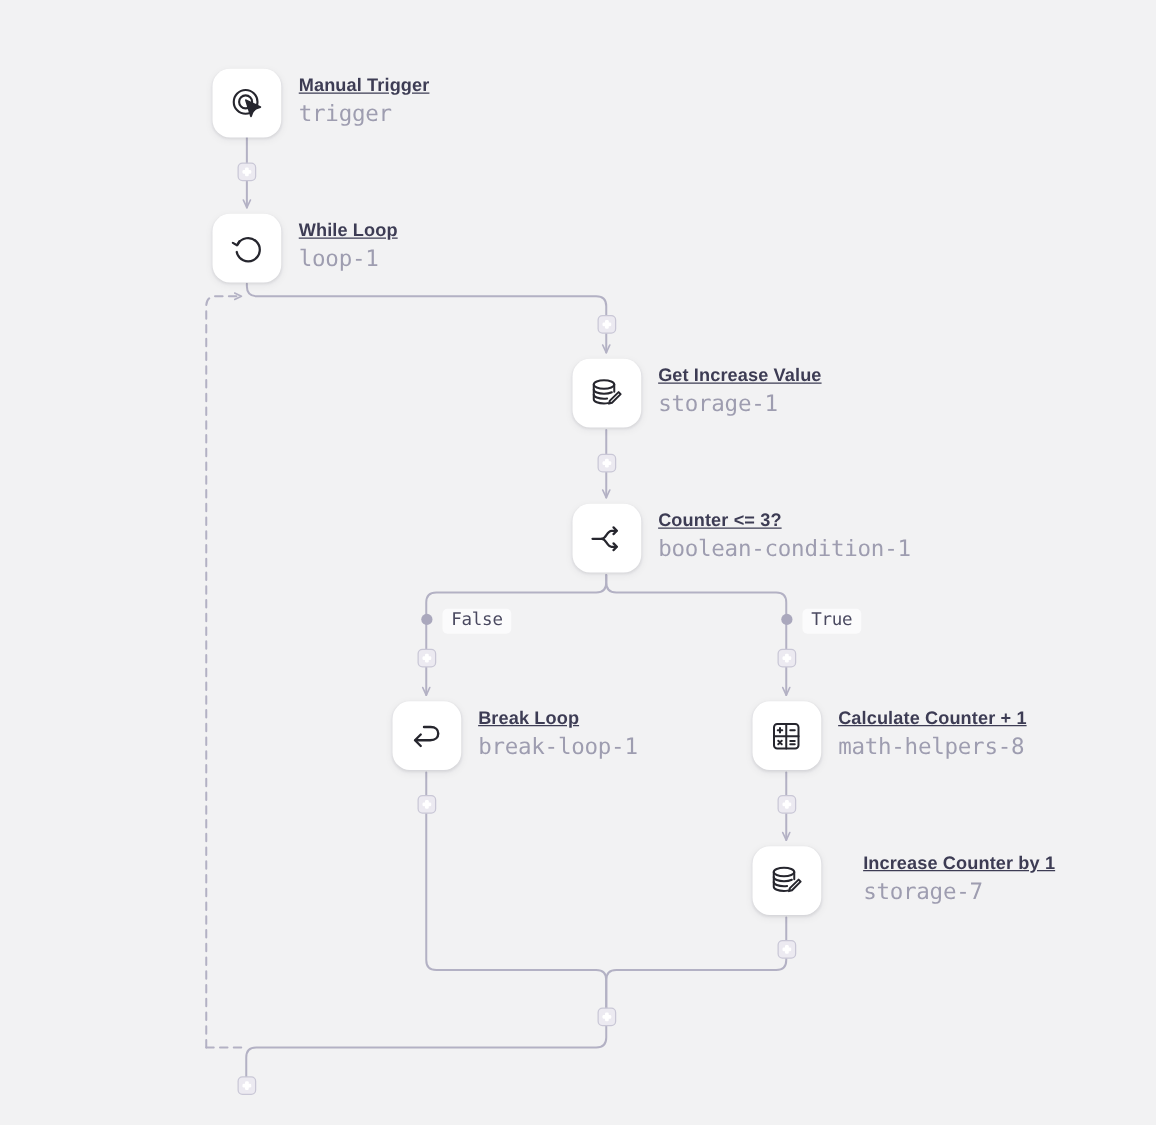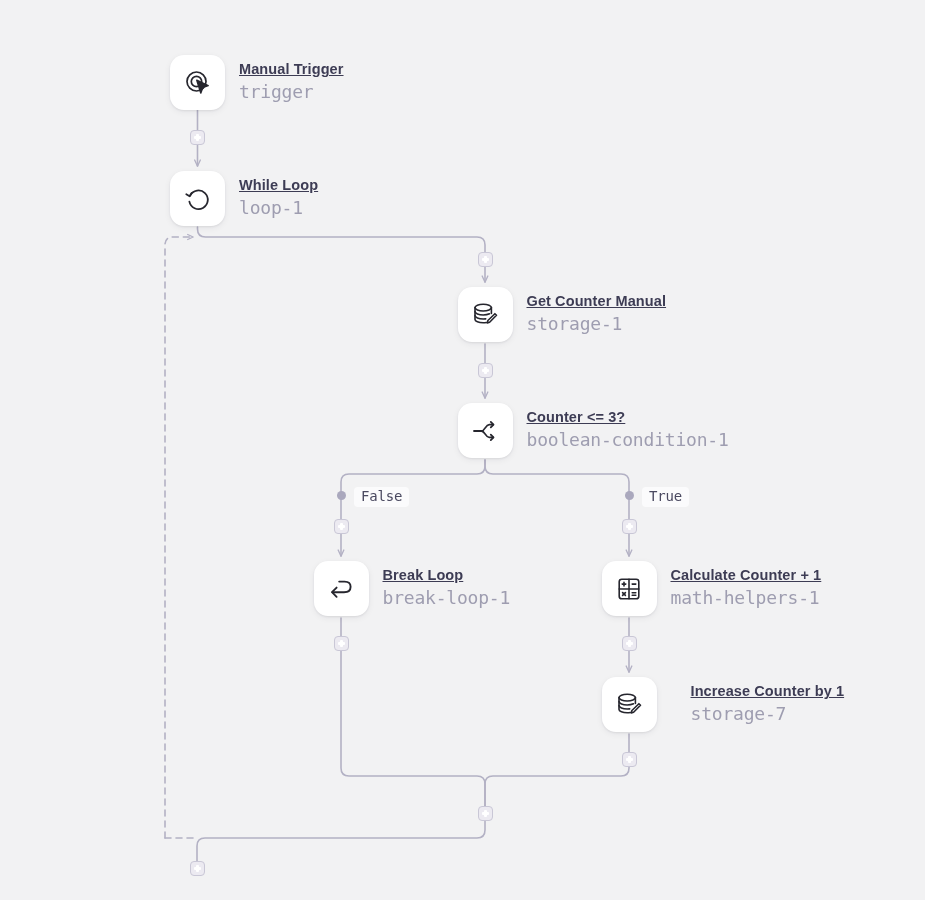--- a/index.html
+++ b/index.html
@@ -159,21 +159,21 @@
       <svg width="32" height="32" viewBox="0 0 32 32" fill="none" stroke="#26262e" stroke-width="1.6" stroke-linecap="round" stroke-linejoin="round">
         <ellipse cx="14.2" cy="8.6" rx="8.2" ry="3.4"></ellipse>
         <path d="M6 8.6 L6 20.4 C6 22.3 9.7 23.8 14.2 23.8 C15.3 23.8 16.4 23.7 17.3 23.5"></path>
         <path d="M22.4 8.6 L22.4 14.4"></path>
         <path d="M6 12.6 C6 14.5 9.7 16 14.2 16 C16.7 16 19 15.5 20.5 14.8"></path>
         <path d="M6 16.6 C6 18.5 9.7 20 14.2 20 C15.1 20 15.9 19.95 16.7 19.85"></path>
         <path d="M25.9 14.7 L27.5 16.3 L20.6 23.2 L18.2 23.9 L18.9 21.5 Z"></path>
       </svg>
     </div>
     <div class="node-text">
-      <div class="node-title">Get Counter Manual</div>
+      <div class="node-title">Get Increase Value</div>
       <div class="node-sub">storage-1</div>
     </div>
   </div>
 
   <div class="node" style="left:457.5px;top:403px;">
     <div class="node-box">
       <svg width="32" height="32" viewBox="0 0 32 32" fill="none" stroke="#26262e" stroke-width="1.8" stroke-linecap="round" stroke-linejoin="round">
         <path d="M5 16 L12.5 16"></path>
         <path d="M12.5 16 C16 16 16.5 9.6 20.2 9.6 L24.2 9.6"></path>
         <path d="M12.5 16 C16 16 16.5 22.4 20.2 22.4 L24.2 22.4"></path>
@@ -206,21 +206,21 @@
         <rect x="5.2" y="5.2" width="19.6" height="19.6" rx="2.6"></rect>
         <path d="M15 5.2 L15 24.8 M5.2 15 L24.8 15"></path>
         <path d="M8.2 10.1 L11.8 10.1 M10 8.3 L10 11.9"></path>
         <path d="M18.2 10.1 L21.8 10.1"></path>
         <path d="M8.6 18.6 L11.4 21.4 M11.4 18.6 L8.6 21.4"></path>
         <path d="M18.2 18.7 L21.8 18.7 M18.2 21.3 L21.8 21.3"></path>
       </svg>
     </div>
     <div class="node-text">
       <div class="node-title">Calculate Counter + 1</div>
-      <div class="node-sub">math-helpers-1</div>
+      <div class="node-sub">math-helpers-8</div>
     </div>
   </div>
 
   <div class="node" style="left:601.5px;top:677px;gap:20px;">
     <div class="node-box">
       <svg width="32" height="32" viewBox="0 0 32 32" fill="none" stroke="#26262e" stroke-width="1.6" stroke-linecap="round" stroke-linejoin="round">
         <ellipse cx="14.2" cy="8.6" rx="8.2" ry="3.4"></ellipse>
         <path d="M6 8.6 L6 20.4 C6 22.3 9.7 23.8 14.2 23.8 C15.3 23.8 16.4 23.7 17.3 23.5"></path>
         <path d="M22.4 8.6 L22.4 14.4"></path>
         <path d="M6 12.6 C6 14.5 9.7 16 14.2 16 C16.7 16 19 15.5 20.5 14.8"></path>

